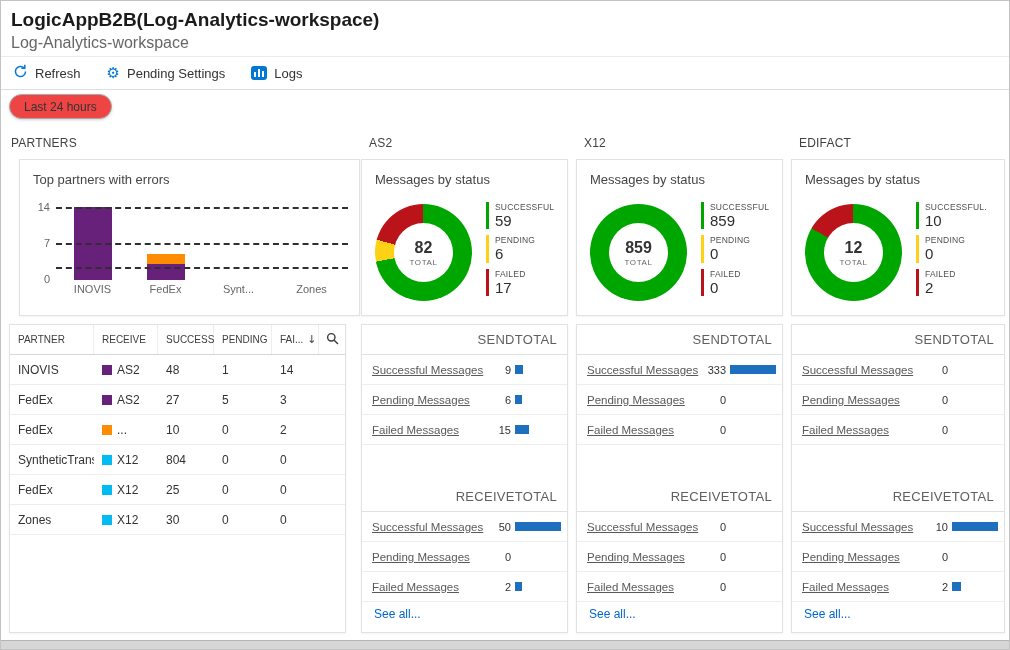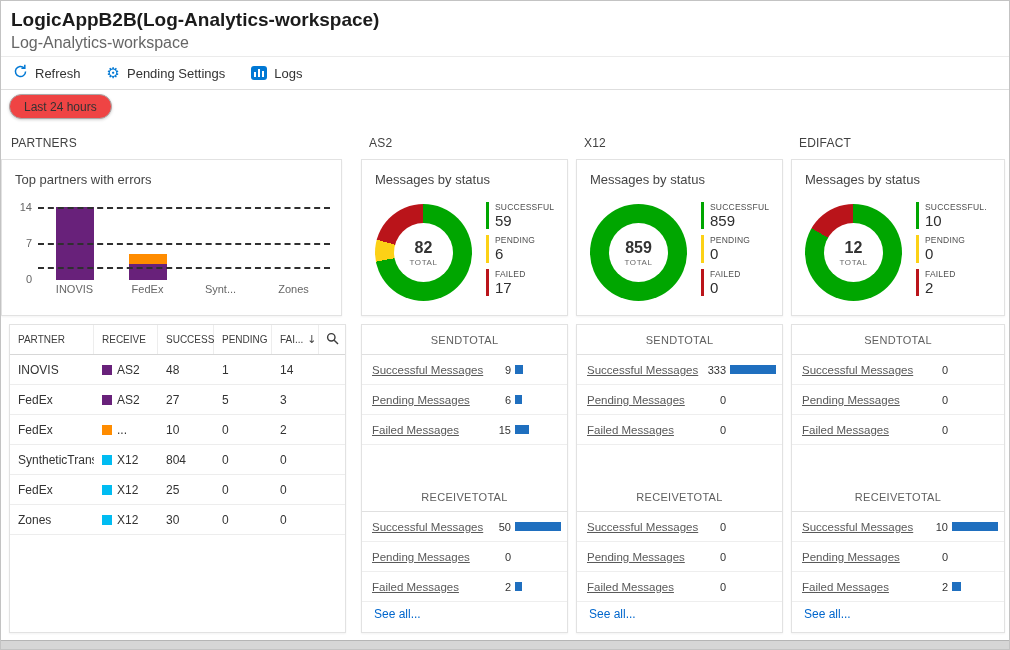--- a/index.html
+++ b/index.html
@@ -18,21 +18,21 @@
   .logs-icon i:nth-child(1){ left:3px; height:5px; } .logs-icon i:nth-child(2){ left:7px; height:8px; } .logs-icon i:nth-child(3){ left:11px; height:6px; }
 
   .pill { position:absolute; left:8px; top:93px; height:25px; padding:0 14px; display:inline-flex; align-items:center;
           font-size:12px; color:#333; background:#ef4444; border:1px solid #a9a9a9; border-radius:13px;
           box-shadow:0 1px 3px rgba(0,0,0,.18); cursor:pointer; }
 
   .col-label { position:absolute; top:135px; font-size:12px; color:#414141; letter-spacing:.2px; }
   .cl-partners{ left:10px; } .cl-as2{ left:368px; } .cl-x12{ left:583px; } .cl-edifact{ left:798px; }
 
   .card { position:absolute; background:#fff; border:1px solid #e2e2e2; box-shadow:0 1px 2px rgba(0,0,0,.05); }
-  .card-partners-chart { left:0;  top:158px; width:341px; height:157px; }
+  .card-partners-chart { left:18px;  top:158px; width:341px; height:157px; }
   .card-partners-table { left:8px;  top:323px; width:337px; height:309px; }
   .card-as2-chart     { left:360px; top:158px; width:207px; height:157px; }
   .card-as2-table     { left:360px; top:323px; width:207px; height:309px; }
   .card-x12-chart     { left:575px; top:158px; width:207px; height:157px; }
   .card-x12-table     { left:575px; top:323px; width:207px; height:309px; }
   .card-edi-chart     { left:790px; top:158px; width:214px; height:157px; }
   .card-edi-table     { left:790px; top:323px; width:214px; height:309px; }
 
   .chart-title { position:absolute; left:13px; top:12px; font-size:13px; color:#454545; }
 
@@ -67,22 +67,22 @@
   .donut-total { font-size:16px; font-weight:bold; color:#333; }
   .donut-total-label { font-size:8px; color:#666; letter-spacing:.6px; margin-top:1px; }
   .legend { position:absolute; left:124px; top:42px; right:5px; }
   .legend-item { padding-left:6px; border-left:3px solid #ccc; margin-bottom:6px; min-height:27px; }
   .legend-label { font-size:8.5px; color:#4f4f4f; letter-spacing:.2px; white-space:nowrap; overflow:hidden; }
   .legend-value { font-size:15px; color:#2e2e2e; line-height:1.15; }
 
   
   .msg-section { position:absolute; left:0; right:0; }
   .msg-send { top:0; } .msg-receive { top:157px; }
-  .msg-head { display:flex; justify-content:center; align-items:center; height:30px; padding:0 10px;
-              font-size:11px; color:#5f5f5f; letter-spacing:.3px; border-bottom:1px solid #e0e0e0; }
+  .msg-head { display:flex; justify-content:flex-end; align-items:center; height:30px; padding:0 10px;
+              font-size:13px; color:#5f5f5f; letter-spacing:.3px; border-bottom:1px solid #e0e0e0; }
   .msg-row { display:flex; align-items:center; height:30px; padding:0 4px 0 10px; border-bottom:1px solid #eeeeee; cursor:pointer; }
   .msg-row .lbl { flex:1; font-size:11.5px; color:#595959; white-space:nowrap; overflow:hidden;text-decoration:underline; }
   .msg-row .val { min-width:24px; text-align:right; font-size:11px; color:#333; }
   .barwrap { width:52px; display:flex; align-items:center; padding-left:4px; }
   .dbar { height:9px; background:#1f6fbf; width:0; }
   .see-all { position:absolute; left:12px; bottom:11px; font-size:12px; color:#0066cc; cursor:pointer; text-decoration:none; }
 
   .bottom-bar { position:absolute; left:0; bottom:0; width:100%; height:9px; background:#d6d6d6; border-top:1px solid #b5b5b5; }
 </style>
 </head>

